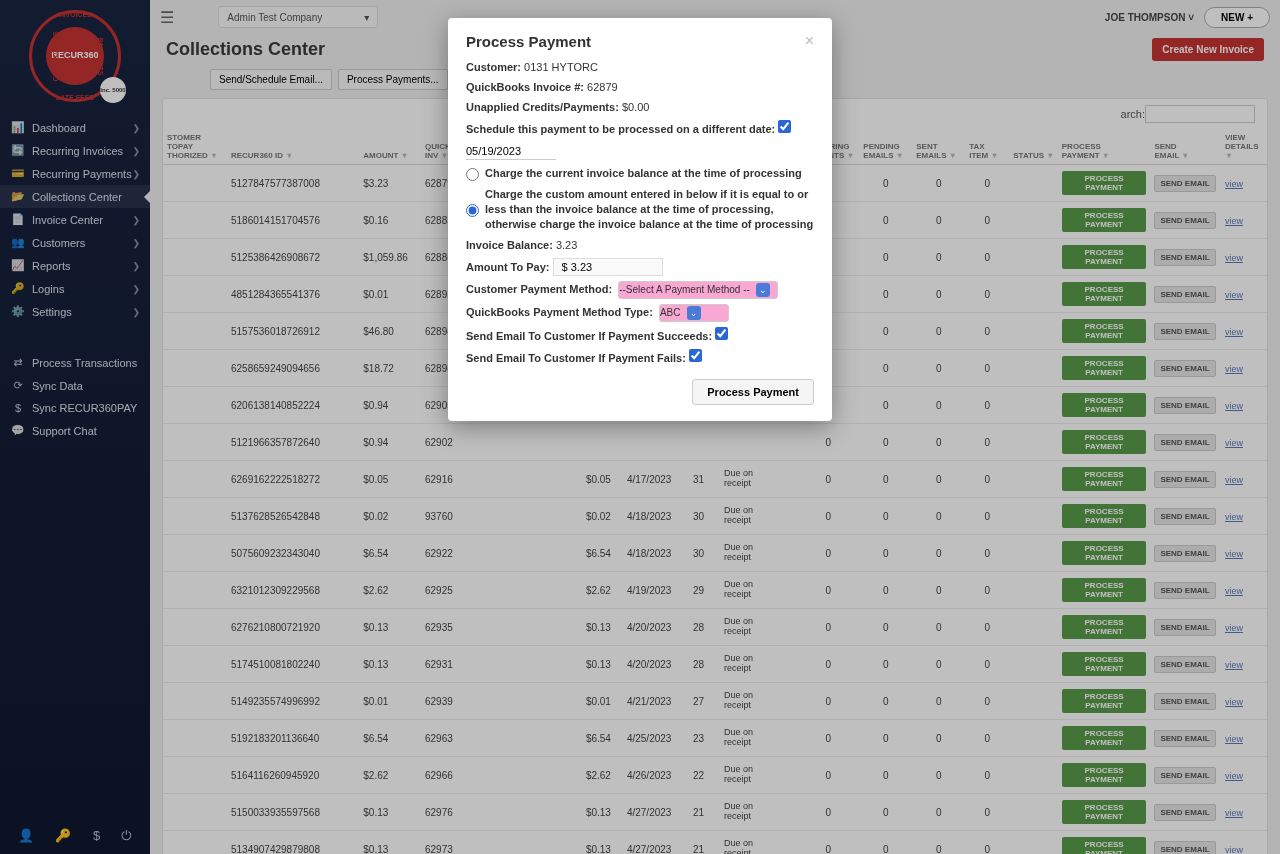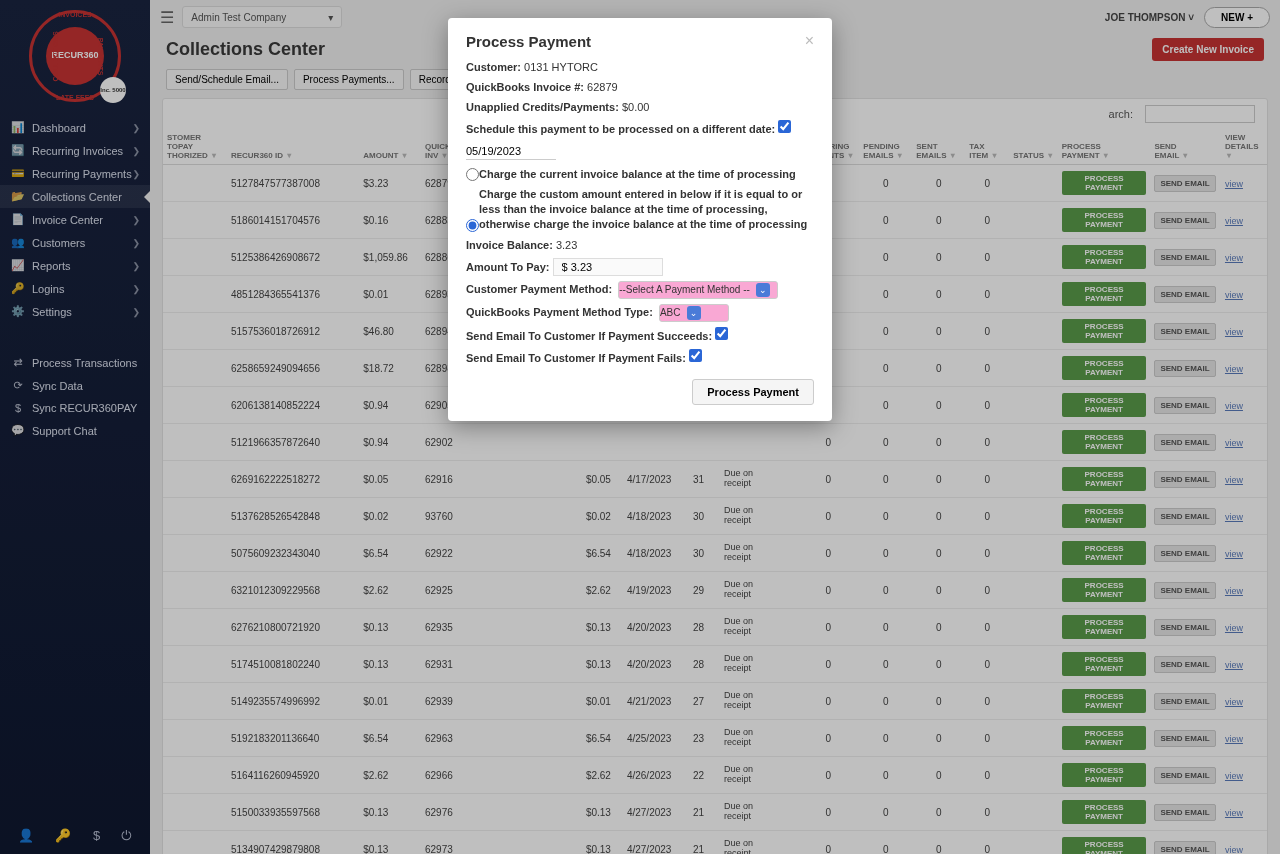--- a/index.html
+++ b/index.html
@@ -15,52 +15,52 @@
   .nav-item.active { background: rgba(255,255,255,0.08); }
   .nav-item.active::after { content:""; position:absolute; right:0; top:50%; transform:translateY(-50%); border:6px solid transparent; border-right-color:#f0f0f0; }
   .nav-icon { width: 16px; display: inline-flex; justify-content: center; margin-right: 6px; opacity: .85; }
   .nav-chevron { margin-left: auto; opacity: .6; font-size: 9px; }
   .nav-sep { height: 18px; }
   .bottom-icons { margin-top: auto; display: flex; justify-content: space-around; padding: 10px 8px; color: #b6bdd1; font-size: 13px; }
   .bottom-icons span { cursor: pointer; }
   .main { position: absolute; left: 150px; right: 0; top: 0; bottom: 0; background: #f0f0f0; overflow: hidden; }
   .topbar { height: 34px; display: flex; align-items: center; padding: 0 10px; gap: 8px; }
   .hamburger { font-size: 16px; color: #666; cursor: pointer; }
-  .company-select { display: flex; align-items: center; justify-content: space-between; width: 160px; height: 22px; background: #f8f8f8; border: 1px solid #ddd; border-radius: 3px; padding: 0 8px; font-size: 10px; color: #555; cursor: pointer; }
+  .company-select { display: flex; align-items: center; justify-content: space-between; width: 160px; height: 22px; background: #f8f8f8; border: 1px solid #ddd; border-radius: 3px; padding: 0 8px; font-size: 10px; color: #555; cursor: pointer; margin-left: 36px; }
   .top-right { margin-left: auto; display: flex; align-items: center; gap: 10px; }
   .user-drop { font-size: 10px; font-weight: 700; color: #444; cursor: pointer; }
   .new-btn { border: 1px solid #aaa; background: #fff; border-radius: 14px; padding: 4px 16px; font-size: 10px; font-weight: 700; cursor: pointer; }
   .page-header { display: flex; align-items: center; padding: 4px 16px 8px; }
   .page-title { font-size: 18px; font-weight: 700; color: #3a3a3a; }
   .create-inv { margin-left: auto; background: #c73333; color: #fff; border: none; padding: 6px 10px; font-size: 10px; font-weight: 700; border-radius: 3px; cursor: pointer; }
-  .toolbar { display: flex; gap: 6px; padding: 0 16px 8px; }
+  .toolbar { display: flex; gap: 6px; padding: 0 16px 8px; margin-left: 44px; }
   .tb-btn { border: 1px solid #ccc; background: #f8f8f8; padding: 4px 8px; font-size: 10px; border-radius: 2px; cursor: pointer; }
   .content { background: #fff; margin: 0 12px 12px; border: 1px solid #e2e2e2; border-radius: 3px; overflow: hidden; }
   .search-row { display: flex; align-items: center; padding: 6px 12px; font-size: 11px; }
-  .search-row label { margin-left: auto; margin-right: 12px; color: #555; }
+  .search-row label { margin-left: auto; margin-right: 0; color: #555; }
   .search-row input { width: 110px; height: 18px; border: 1px solid #ccc; padding: 0 4px; }
   table { width: 100%; border-collapse: collapse; font-size: 10px; }
   thead th { text-align: left; font-size: 8px; font-weight: 700; color: #777; padding: 4px 4px; border-bottom: 1px solid #ddd; text-transform: uppercase; vertical-align: bottom; }
   thead th .sort { color: #bbb; margin-left: 2px; }
   tbody td { padding: 6px 4px; border-bottom: 1px solid #eee; vertical-align: middle; color: #444; }
   .amt { text-align: right; padding-right: 12px; }
   .ctr { text-align: center; }
   .due { font-size: 9px; line-height: 1.1; }
   .proc-btn { background: #5a9b4a; color: #fff; border: none; padding: 3px 5px; font-size: 8px; font-weight: 700; border-radius: 2px; cursor: pointer; }
   .send-btn { background: #e6e6e6; color: #555; border: 1px solid #ccc; padding: 3px 5px; font-size: 8px; font-weight: 700; border-radius: 2px; cursor: pointer; }
   .view-link { color: #5a7bbb; font-size: 9px; cursor: pointer; text-decoration: underline; }
   .overlay { position: absolute; inset: 0; background: rgba(0,0,0,0.25); display: flex; align-items: flex-start; justify-content: center; }
   .modal { width: 384px; margin-top: 18px; background: #fff; border-radius: 4px; box-shadow: 0 6px 24px rgba(0,0,0,0.35); padding: 14px 18px 16px; font-size: 11px; color: #333; }
   .modal-header { display: flex; align-items: center; margin-bottom: 10px; }
   .modal-title { font-size: 15px; font-weight: 700; color: #333; }
   .modal-close { margin-left: auto; color: #bbb; font-size: 16px; cursor: pointer; }
   .mrow { margin: 5px 0; font-size: 11px; line-height: 1.35; }
   .mrow b { font-weight: 700; }
   .date-input { border: none; border-bottom: 1px solid #ccc; width: 90px; font-size: 11px; padding: 2px 0; margin-top: 2px; }
-  .radio-row { display: flex; align-items: flex-end; margin: 6px 0; }
+  .radio-row { display: flex; align-items: center; gap: 6px; margin: 6px 0; }
   .radio-row input { margin-top: 2px; }
   .radio-row label { font-weight: 700; font-size: 11px; line-height: 1.35; }
   .amt-input { width: 110px; border: 1px solid #ddd; padding: 2px 8px; font-size: 11px; background:#fafafa; }
   .sel { border: 1px solid #ccc; border-radius: 3px; padding: 1px 0; font-size: 10px; background: #f9a8d4; min-width: 160px; position: relative; display:inline-flex; align-items:center; }
   .sel .caret { background:#4a7bd8; color:#fff; border-radius:3px; width:14px; height:14px; display:inline-flex; align-items:center; justify-content:center; font-size:9px; margin-left:6px; }
   .modal-footer { display: flex; justify-content: flex-end; margin-top: 14px; }
   .modal-action { border: 1px solid #ccc; background: #f5f5f5; padding: 6px 14px; font-size: 11px; font-weight: 700; border-radius: 3px; cursor: pointer; }
   .ck { accent-color:#2a66d6; }
   .radio-in { accent-color:#2a66d6; }
 </style>

